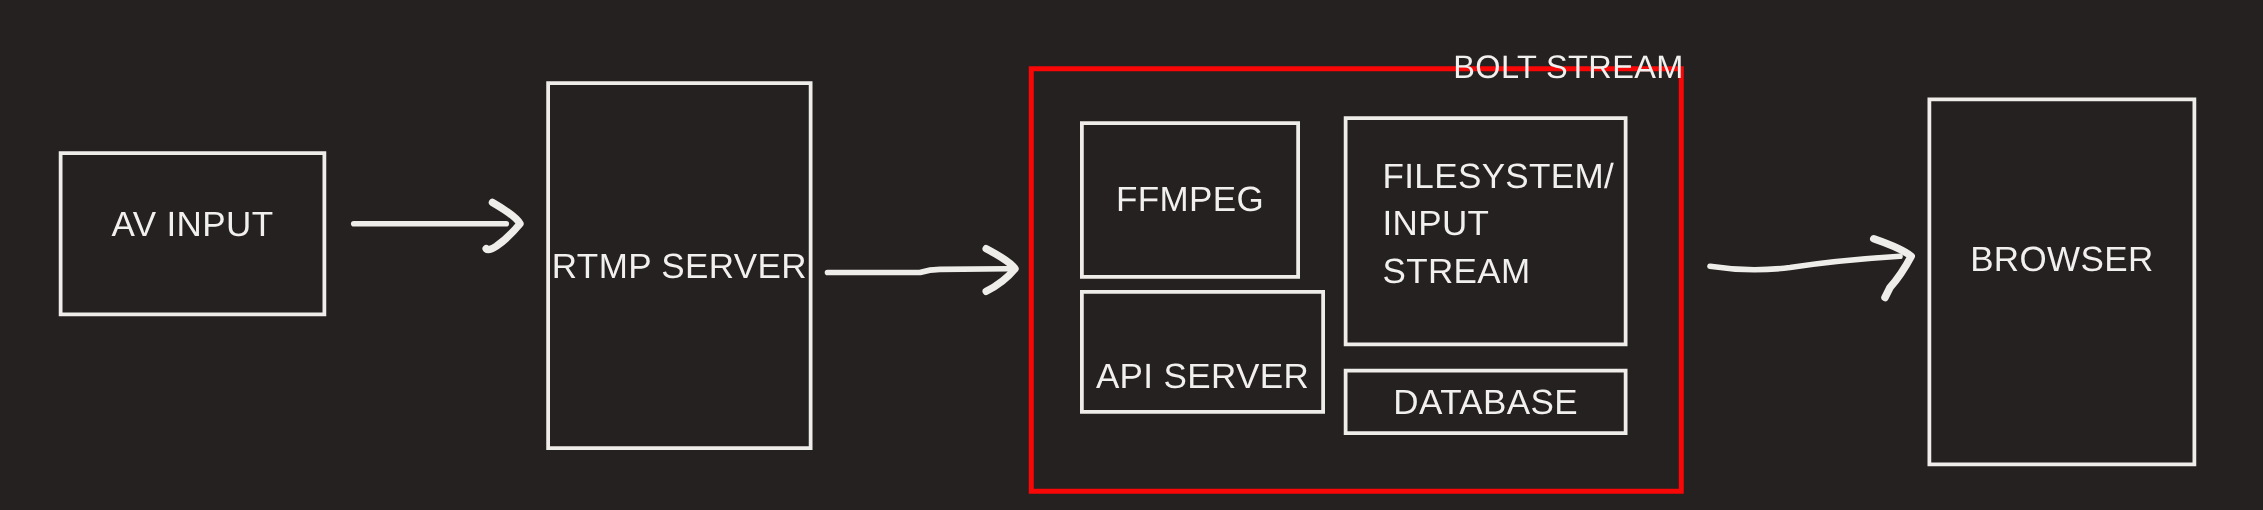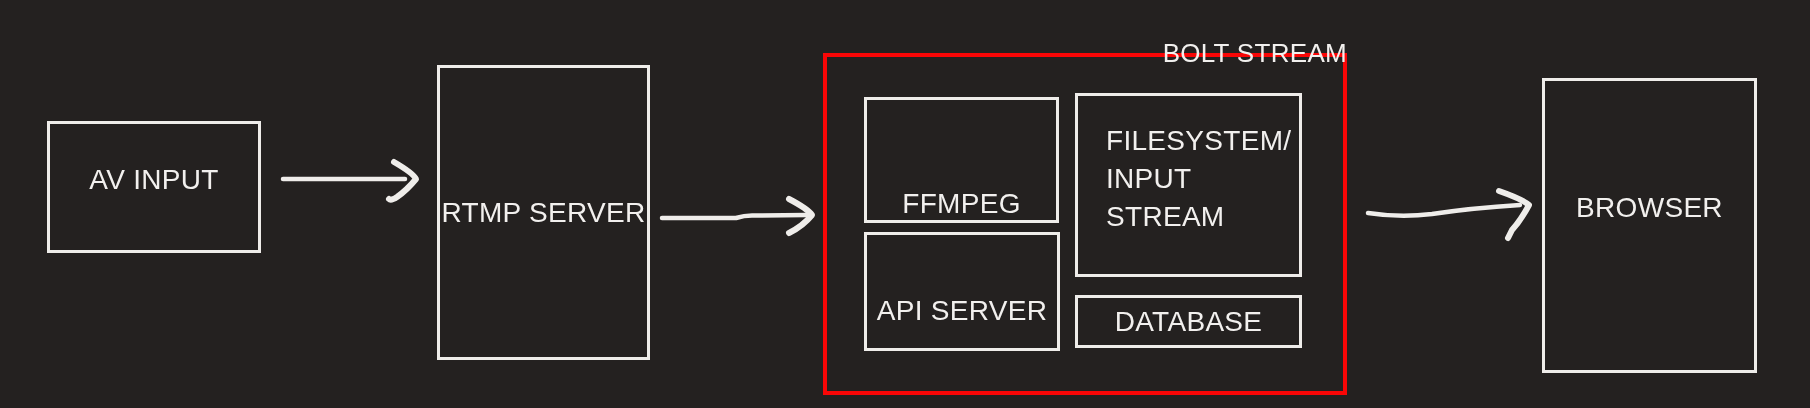--- a/index.html
+++ b/index.html
@@ -9,22 +9,22 @@
   }
   .node{
     position:absolute;box-sizing:border-box;border:3px solid #efedea;
     background:#242120;display:flex;align-items:center;justify-content:center;
     font-size:28px;letter-spacing:.3px;text-align:center;
   }
   .node .lbl{white-space:nowrap;}
   
   .n-av{left:47px;top:121px;width:214px;height:132px;padding-bottom:14px;}
   .n-rtmp{left:437px;top:65px;width:213px;height:295px;justify-content:center;}
-  .n-ffmpeg{left:864px;top:97px;width:195px;height:126px;align-items:flex-end;}
-  .n-api{left:864px;top:232px;width:196px;height:119px;padding-top:38px;}
+  .n-ffmpeg{left:864px;top:97px;width:176px;height:126px;}
+  .n-api{left:864px;top:232px;width:196px;height:99px;padding-top:38px;}
   .n-fs{left:1075px;top:93px;width:227px;height:184px;
         flex-direction:column;align-items:flex-start;justify-content:flex-start;
         padding:26px 10px 0 28px;text-align:left;line-height:38px;}
   .n-db{left:1075px;top:295px;width:227px;height:53px;}
   .n-browser{left:1542px;top:78px;width:215px;height:295px;padding-bottom:36px;}
   
   .group{
     position:absolute;left:823px;top:53px;width:524px;height:342px;
     box-sizing:border-box;border:4px solid #f90606;background:transparent;
   }

